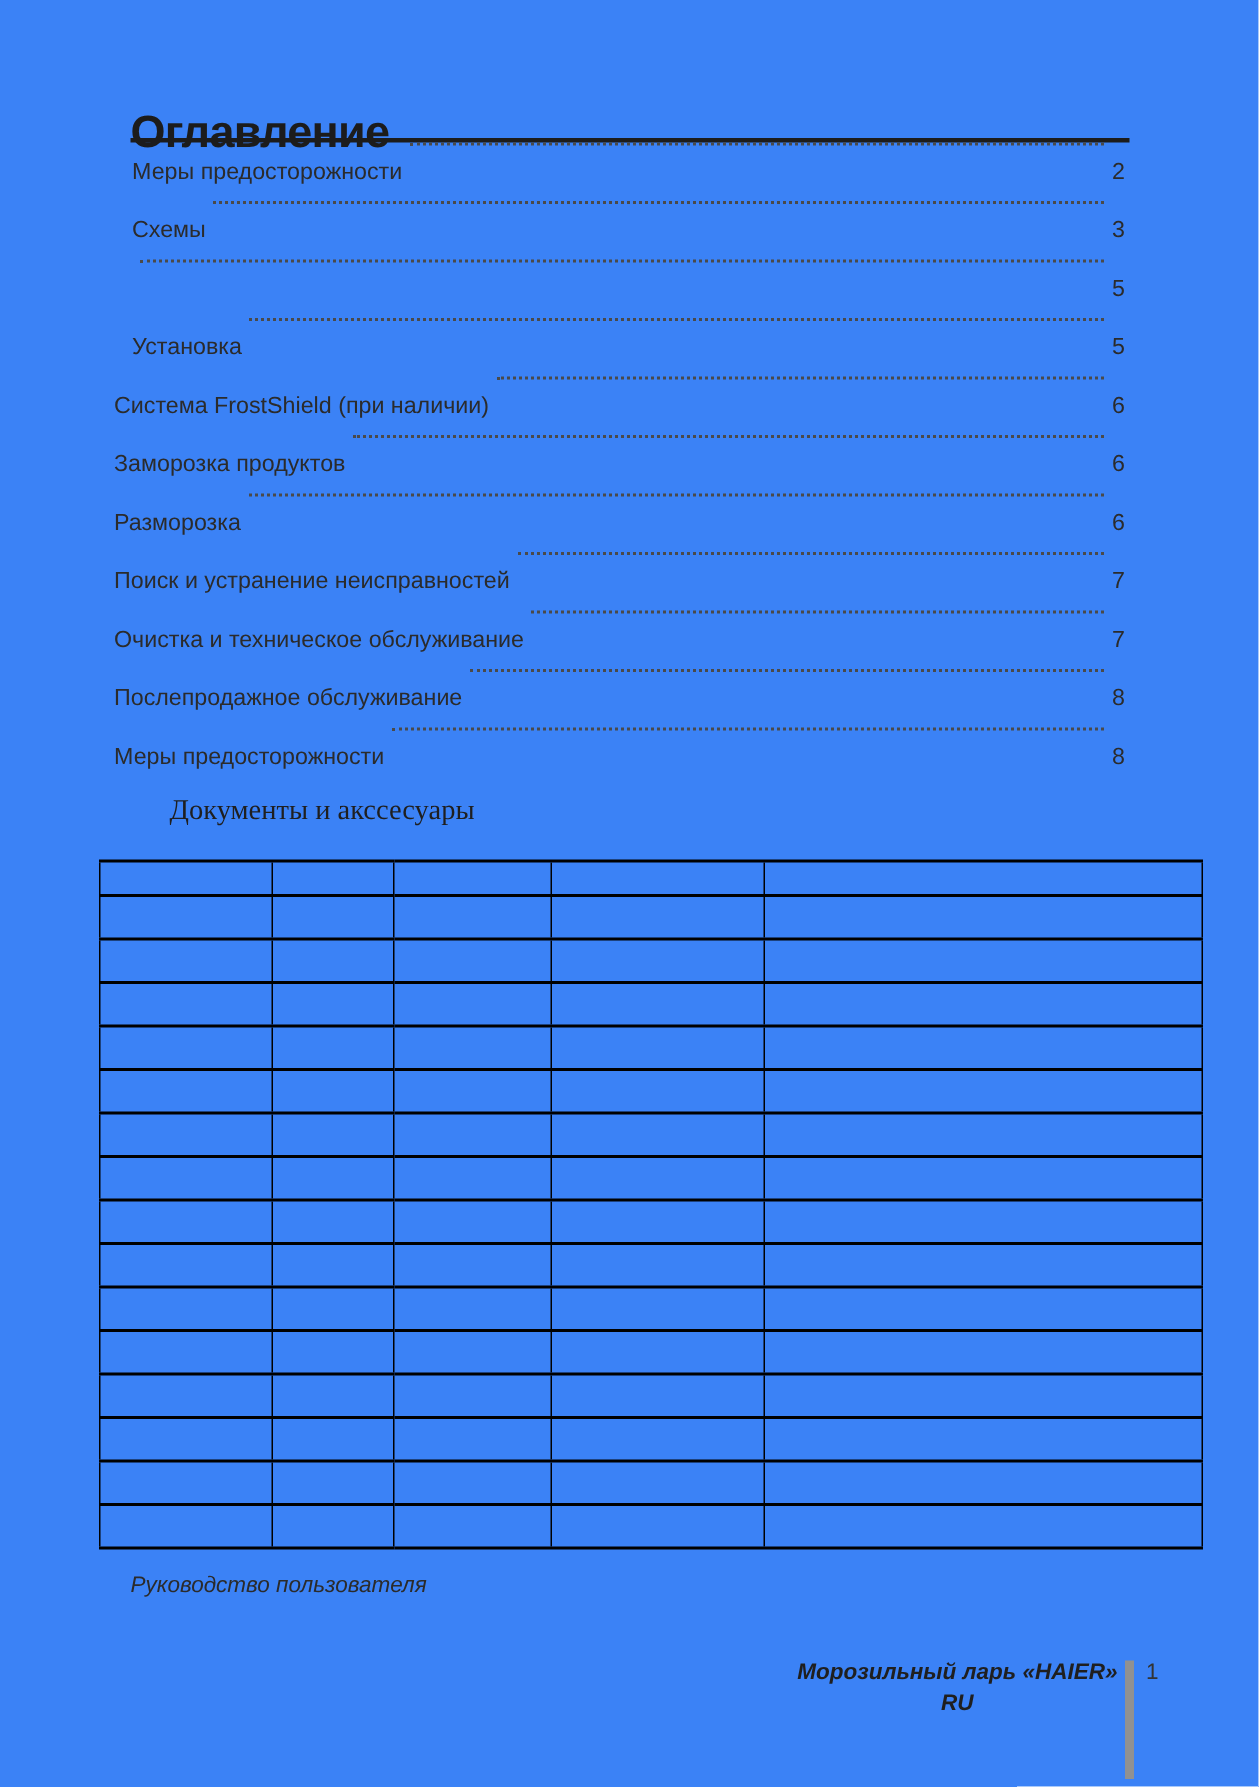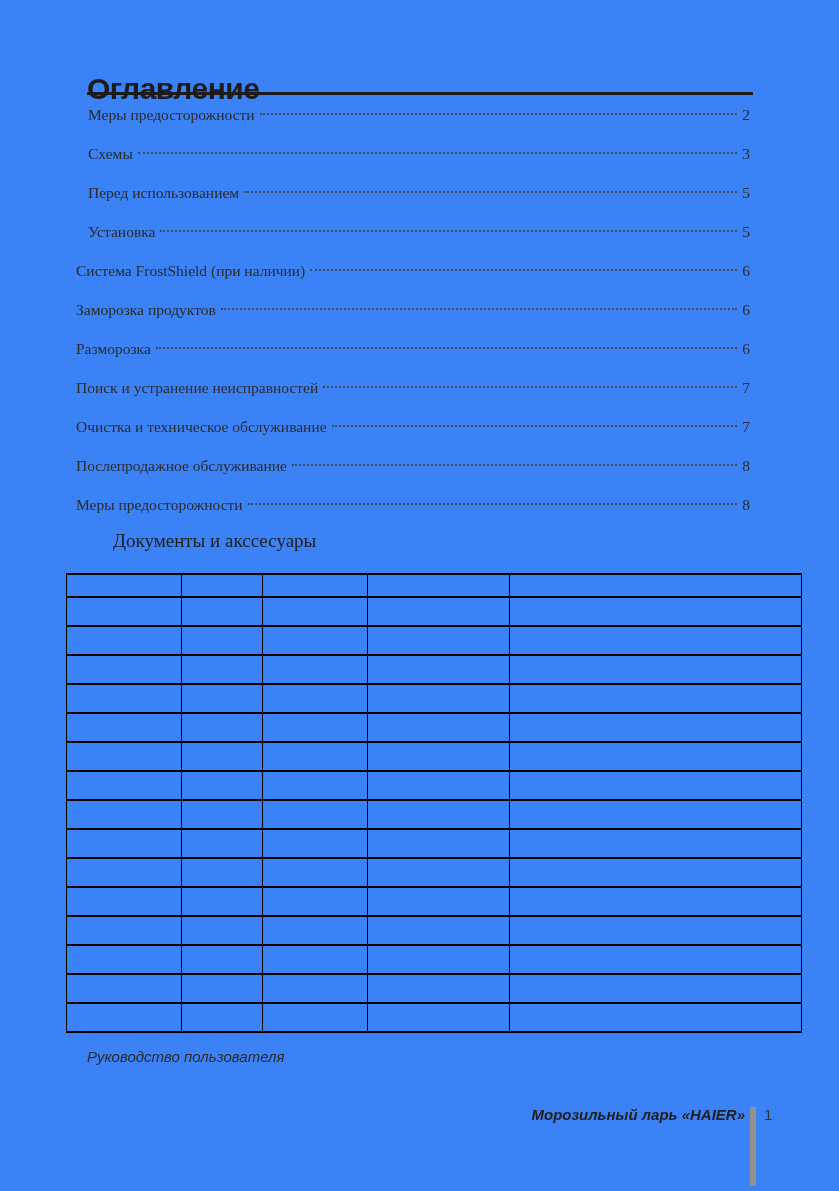--- a/index.html
+++ b/index.html
@@ -39,23 +39,22 @@
 
   
   .toc {
     position: absolute;
     left: 76px;
     top: 95px;
     width: 674px;
   }
   .toc-item {
     display: flex;
-    align-items: center;
+    align-items: flex-start;
     height: 39px;
-    font-family: Liberation Serif, serif;
   }
   .toc-item.indent {
     padding-left: 12px;
   }
   .toc-label, .toc-page {
     line-height: 39px;
     white-space: nowrap;
     font-size: 15.5px;
     color: #2b2b2b;
   }
@@ -150,21 +149,20 @@
       <span class="toc-label">Меры предосторожности</span>
       <span class="toc-leader"></span>
       <span class="toc-page">2</span>
     </div>
       <div class="toc-item indent">
       <span class="toc-label">Схемы</span>
       <span class="toc-leader"></span>
       <span class="toc-page">3</span>
     </div>
       <div class="toc-item indent">
-      <span class="toc-label">Перед использованием</span>
       <span class="toc-leader"></span>
       <span class="toc-page">5</span>
     </div>
       <div class="toc-item indent">
       <span class="toc-label">Установка</span>
       <span class="toc-leader"></span>
       <span class="toc-page">5</span>
     </div>
       <div class="toc-item">
       <span class="toc-label">Система FrostShield (при наличии)</span>
@@ -326,19 +324,20 @@
           <td></td>
           <td></td>
         </tr>
       </tbody>
   </table>
 
   <div class="footer-left">Руководство пользователя</div>
 
   <div class="footer-right">
     <div>Морозильный ларь «HAIER»</div>
+    <div>RU</div>
   </div>
 
   <div class="footer-bar"></div>
 
   <div class="footer-page-number">1</div>
 
 </div>
 
 </body></html>

